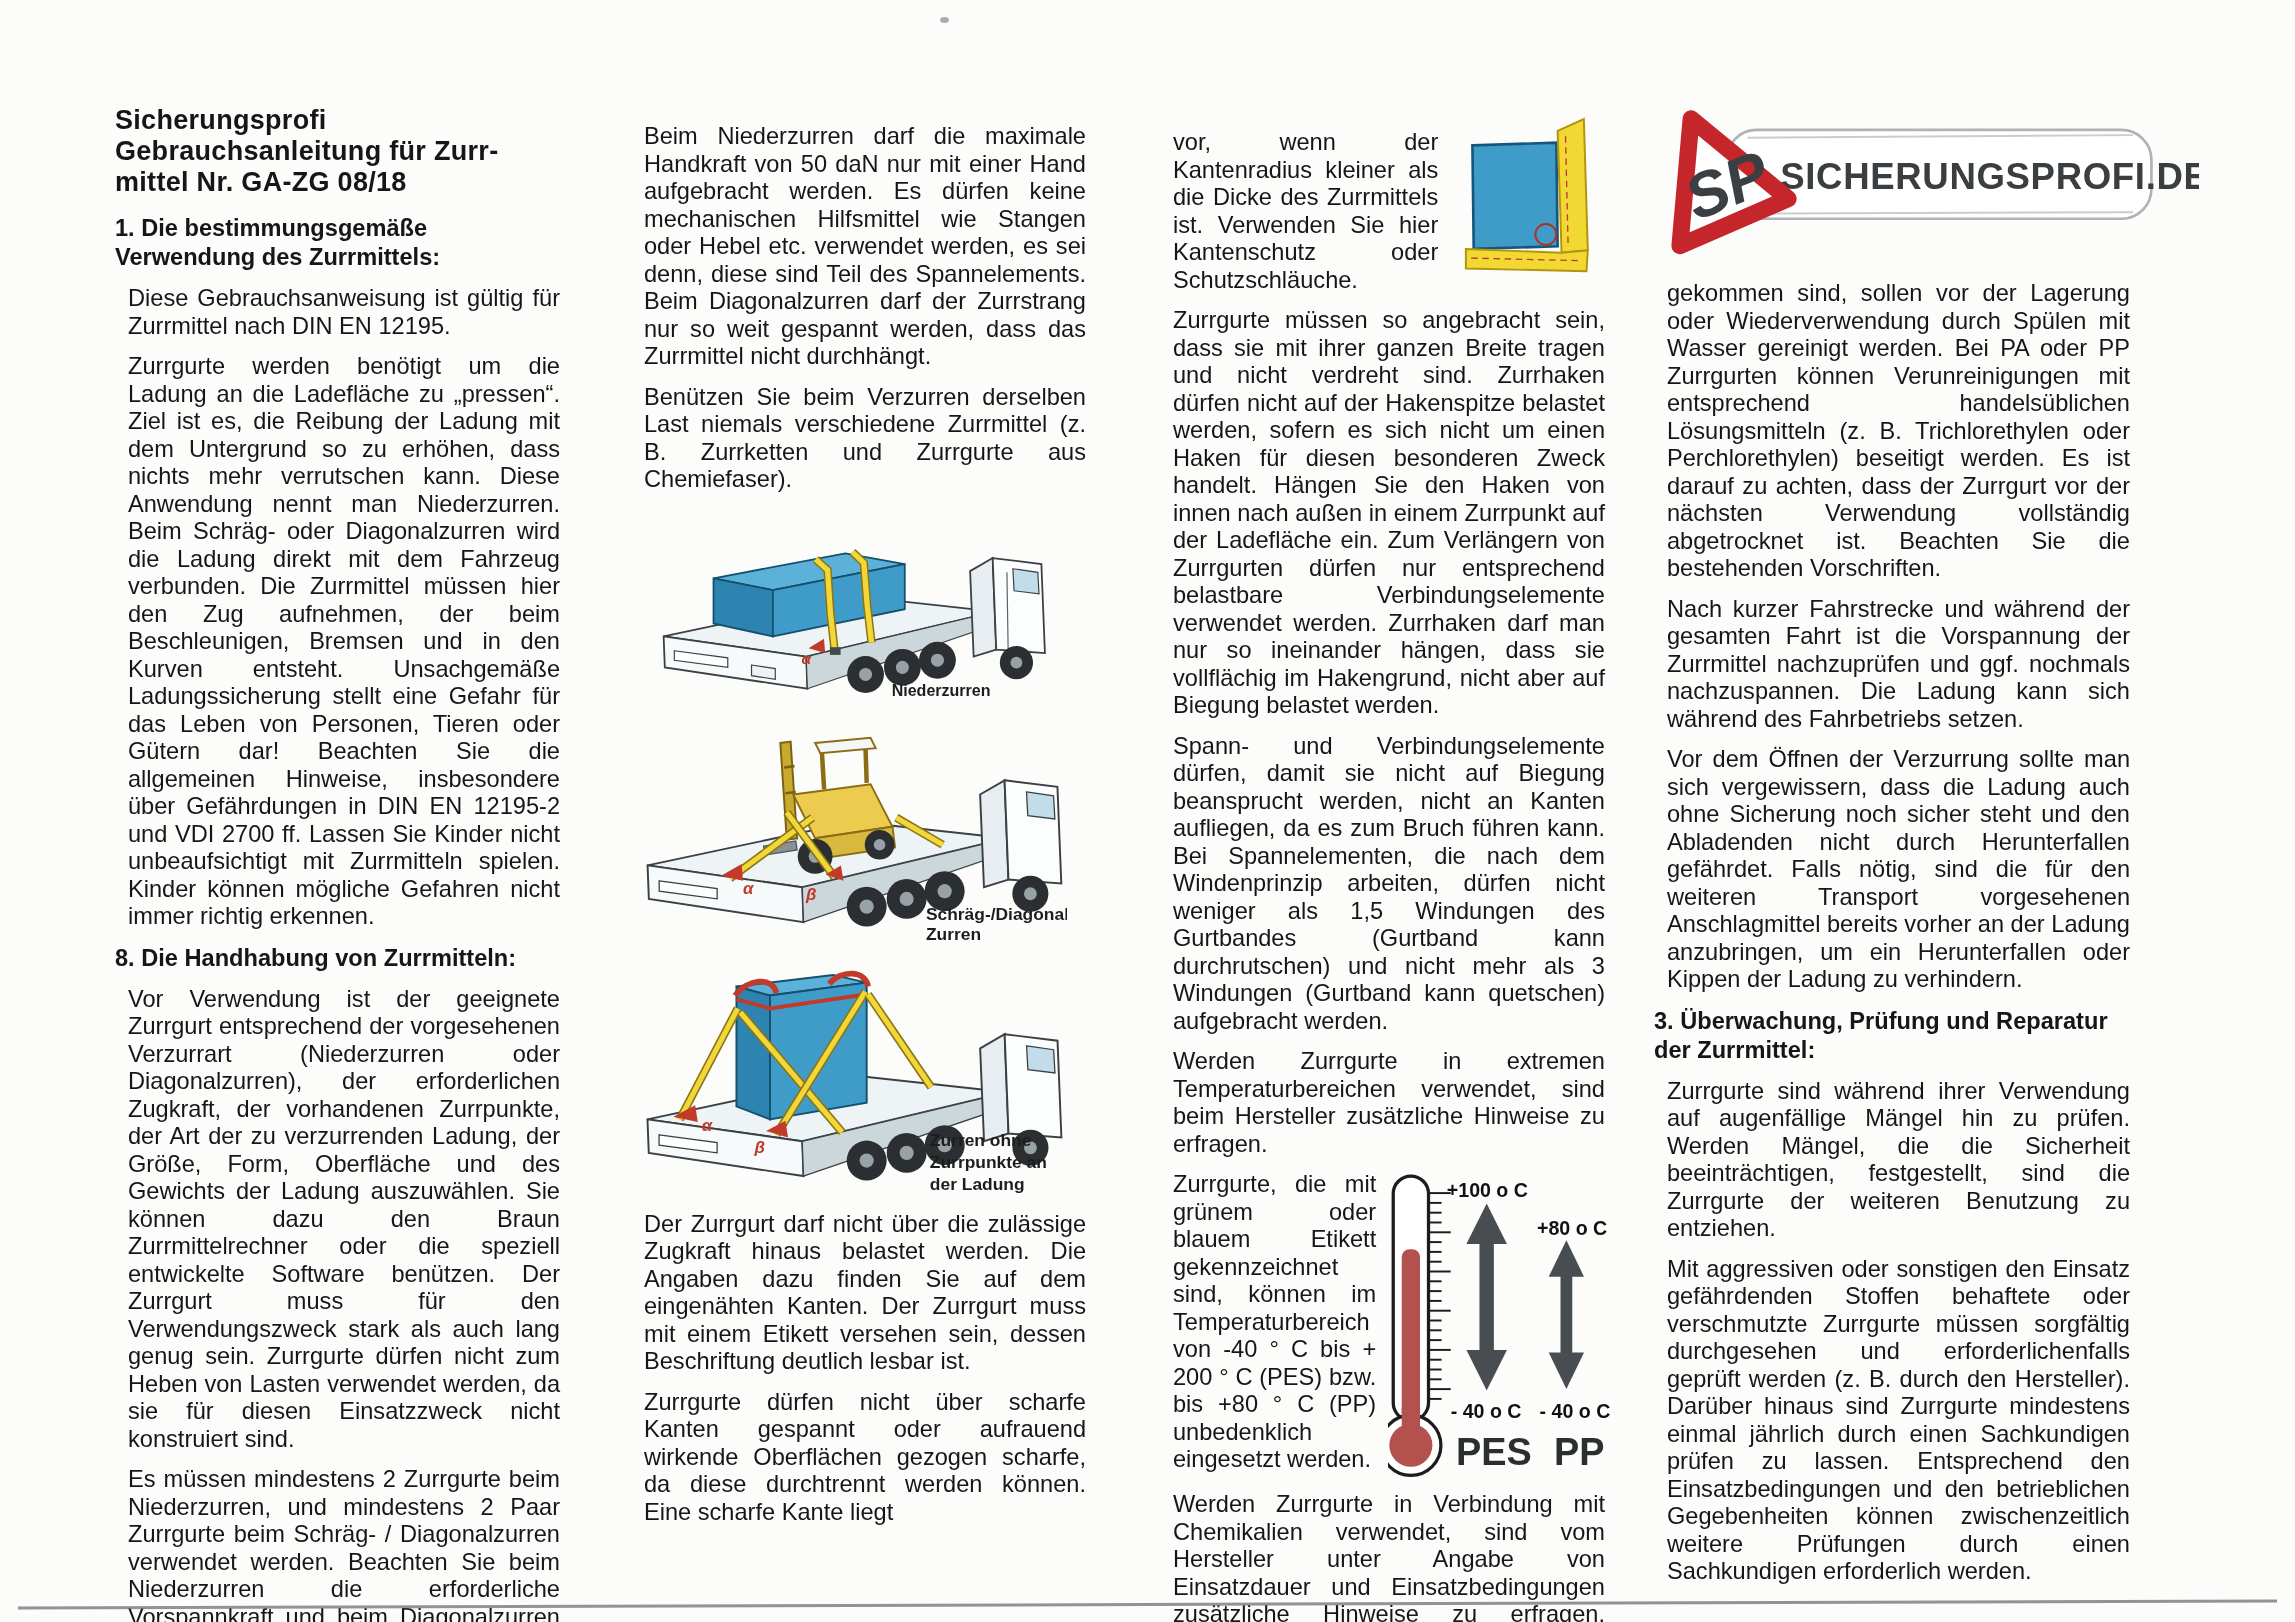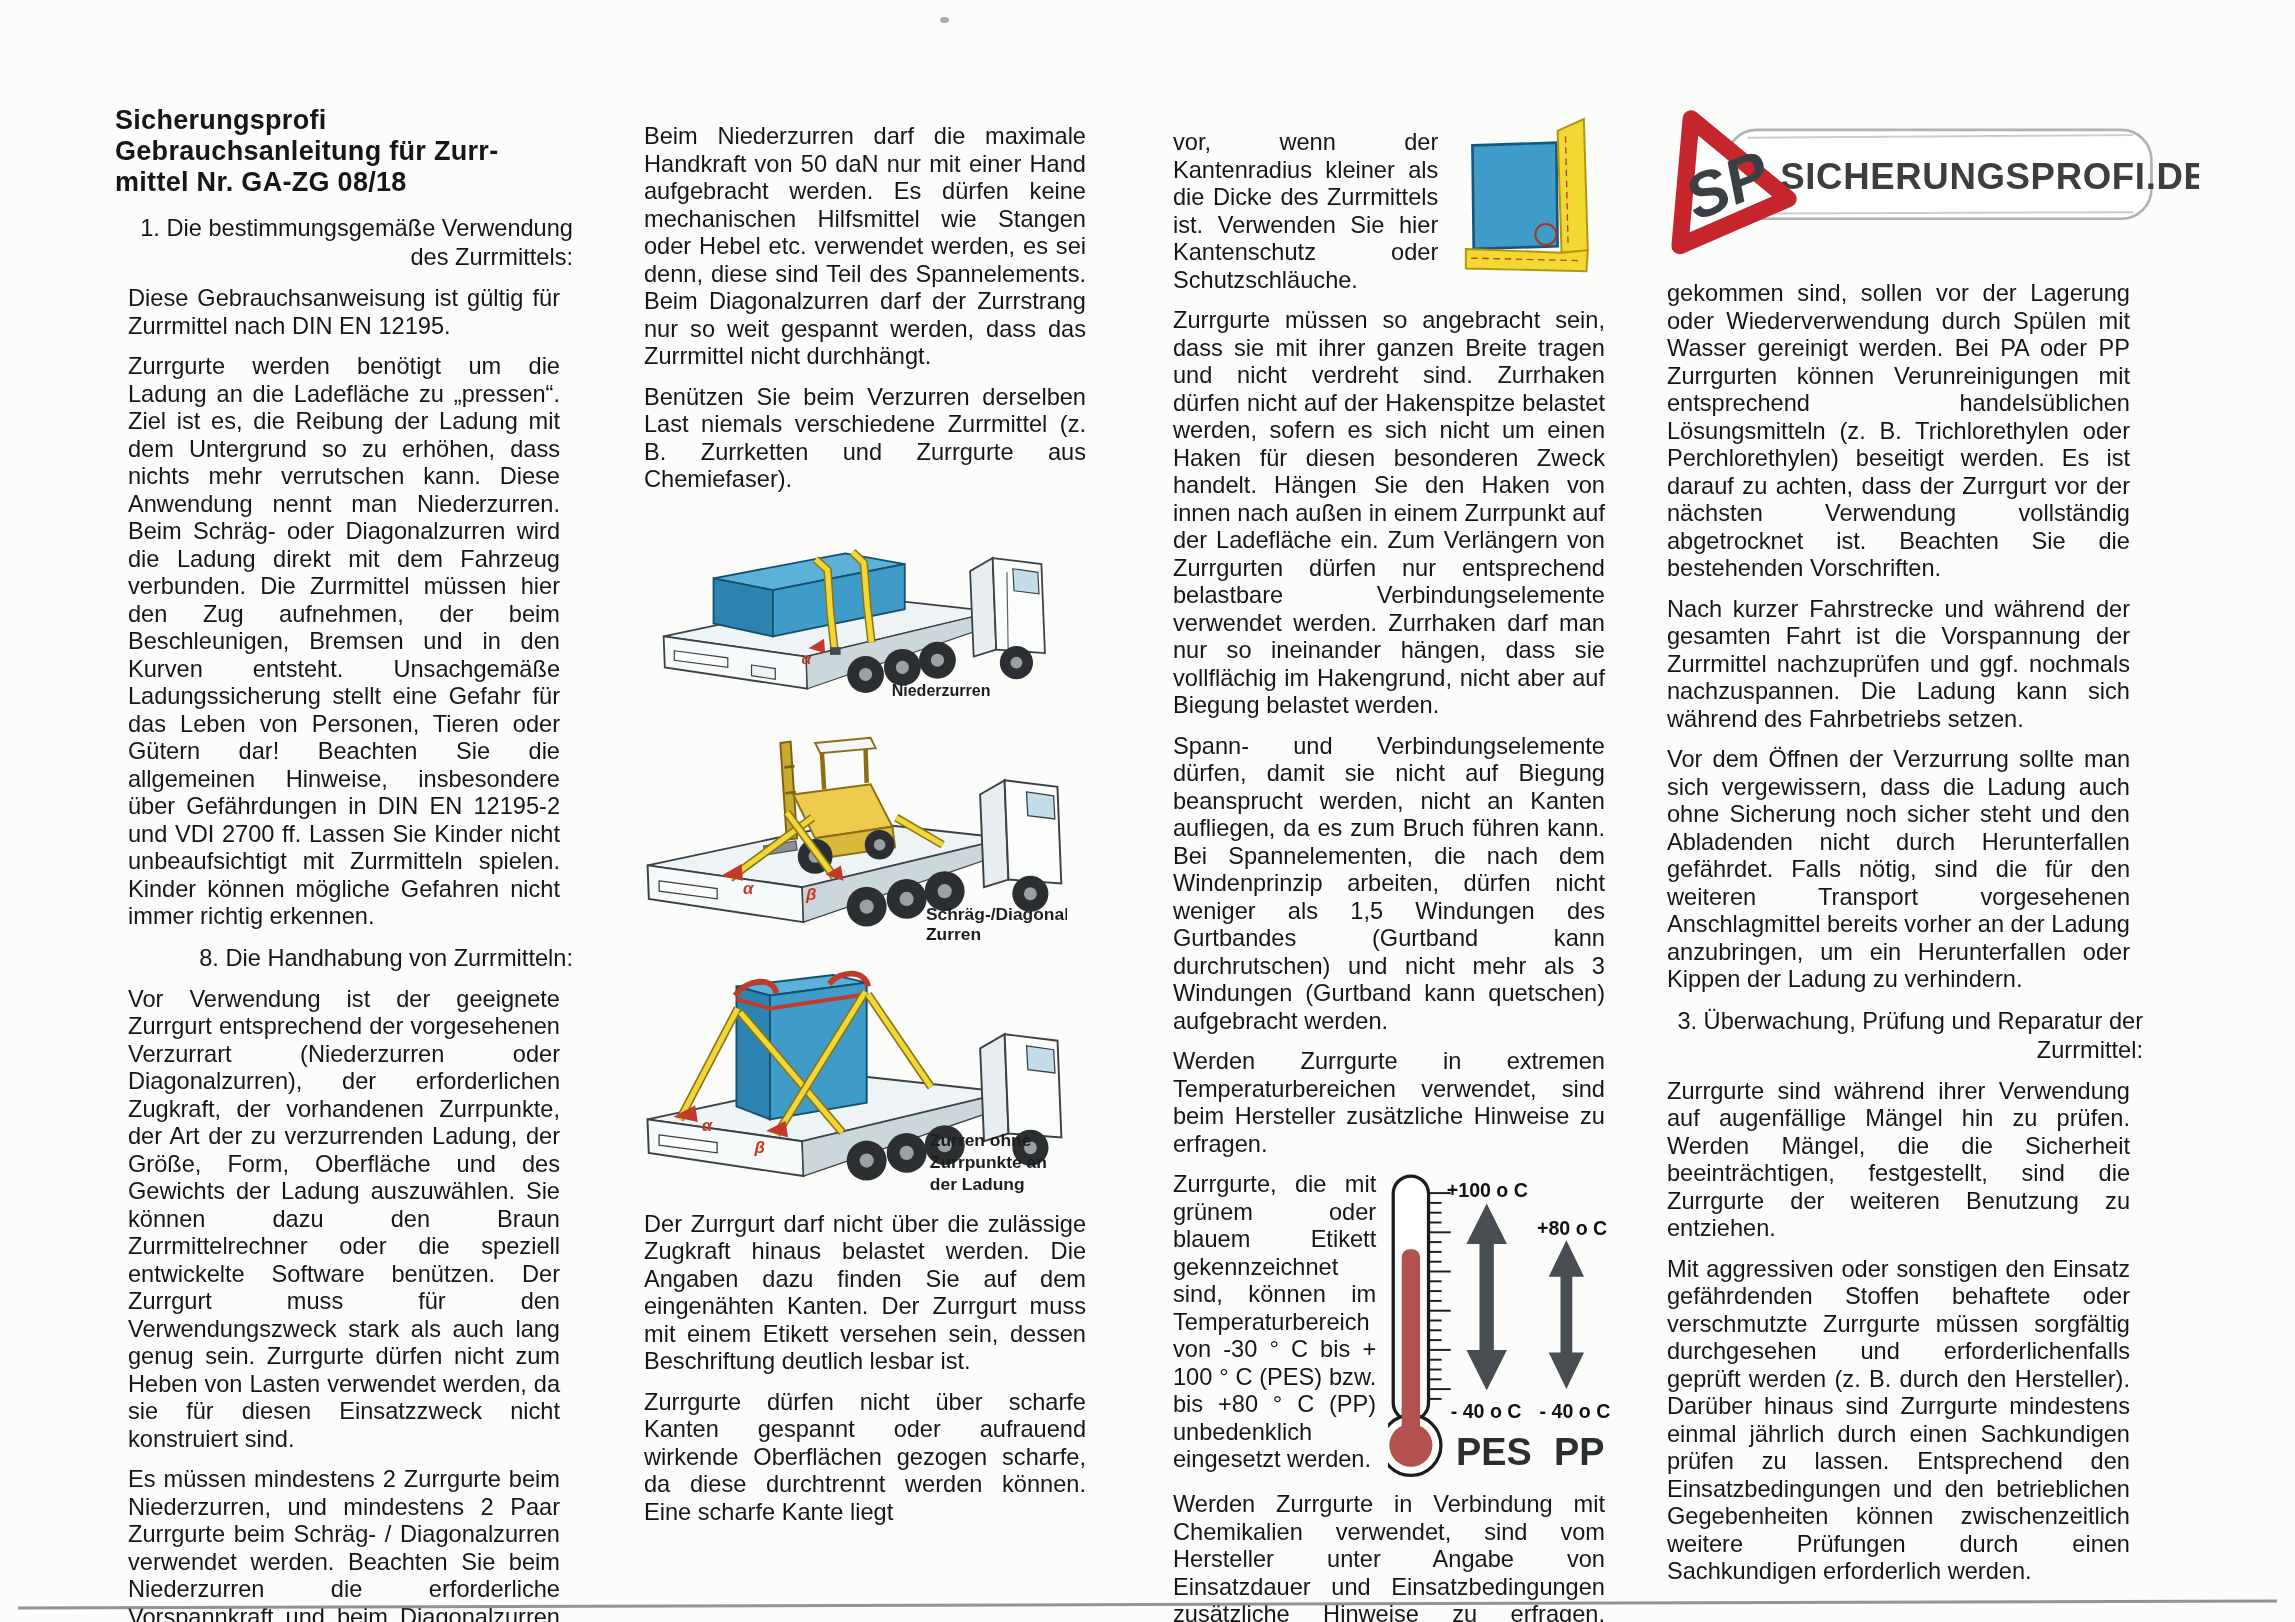--- a/index.html
+++ b/index.html
@@ -8,21 +8,21 @@
     background:#fcfcfb;color:#161616;
     font-family:"Liberation Sans", sans-serif;
   }
   .col{position:absolute;font-size:23.6px;line-height:27.5px;text-align:justify;}
   .col p{margin:13px;}
   .gap{margin-top:36px;}
   .title{
     font-size:27px;line-height:31px;font-weight:bold;text-align:left;
     white-space:pre-line;margin-bottom:16px;letter-spacing:0.3px;
   }
-  .heading{font-weight:normal;text-align:right;font-size:23.6px;line-height:29px;margin:0;}
+  .heading{font-weight:bold;text-align:left;font-size:23.6px;line-height:29px;margin:0;}
   .fig{margin:9.2px 0 3.9px 6.5px;}
   .fig svg{display:block;}
   .fig-label{font-weight:bold;font-size:27px;fill:#1d1d1d;}
   .corner-float{float:right;width:164px;height:177px;margin:-10.5px 0 5.2px 15.7px;}
   .thermo-float{float:right;width:230px;height:314px;margin:1.3px 0 5.2px 11.8px;}
   .clear{clear:both;}
   svg text{font-family:"Liberation Sans", sans-serif;}
   .greek{font-style:italic;font-weight:bold;font-size:26px;fill:#c23b2a;}
   .scan-line{
     position:absolute;left:18.3px;top:1603px;width:2259px;height:2.6px;
@@ -259,21 +259,21 @@
       <g font-weight="bold" font-size="30" fill="#111111">
         <text x="90" y="38">+100 o C</text>
         <text x="228" y="96">+80 o C</text>
         <text x="96" y="376">- 40 o C</text>
         <text x="232" y="376">- 40 o C</text>
       </g>
       <text x="104" y="448" font-weight="bold" font-size="58" fill="#2c2f31">PES</text>
       <text x="254" y="448" font-weight="bold" font-size="58" fill="#2c2f31">PP</text>
     </svg>
   </div>
-  <p>Zurrgurte, die mit grünem oder blauem Etikett gekennzeichnet sind, können im Temperaturbereich von -30 ° C bis + 100 ° C (PES) bzw. bis +80 ° C (PP) unbedenklich eingesetzt werden.</p>
+  <p>Zurrgurte, die mit grünem oder blauem Etikett gekennzeichnet sind, können im Temperaturbereich von -40 ° C bis + 200 ° C (PES) bzw. bis +80 ° C (PP) unbedenklich eingesetzt werden.</p>
   <p class="gap clear">Werden Zurrgurte in Verbindung mit Chemikalien verwendet, sind vom Hersteller unter Angabe von Einsatzdauer und Einsatzbedingungen zusätzliche Hinweise zu erfragen. Notwendige Angaben sind: Chemikalie, Konzentration, Temperatur, Verweildauer. Zurrgurte, die mit Säuren, Laugen oder anderen aggressiven Stoffen in Verbindung</p>
 </div>
 
 <div class="col" style="left:1654px;top:92px;width:489px;">
   <div style="height:175px;margin-left:-5.2px;">
     <svg viewBox="0 0 840 280" width="550" height="183" style="font-size:36px">
 
       <rect x="118" y="58" width="650" height="136" rx="46" fill="#ffffff" stroke="#aeb3b5" stroke-width="4"></rect>
       <line x1="150" y1="70" x2="740" y2="66" stroke="#c9cdcf" stroke-width="3"></line>
       <line x1="150" y1="186" x2="740" y2="184" stroke="#c9cdcf" stroke-width="3"></line>

